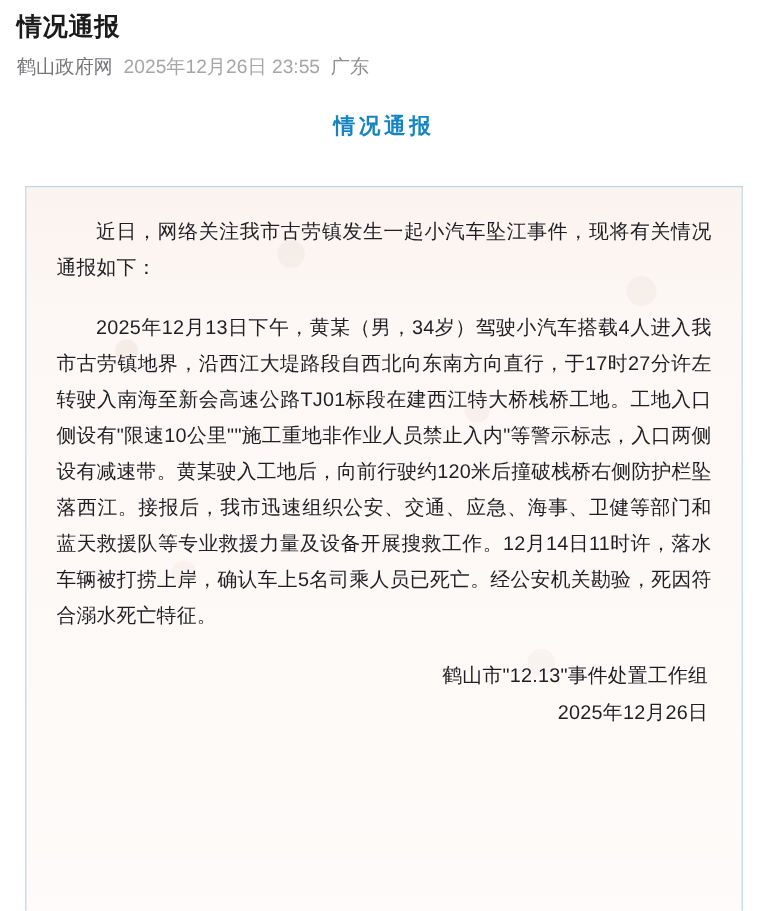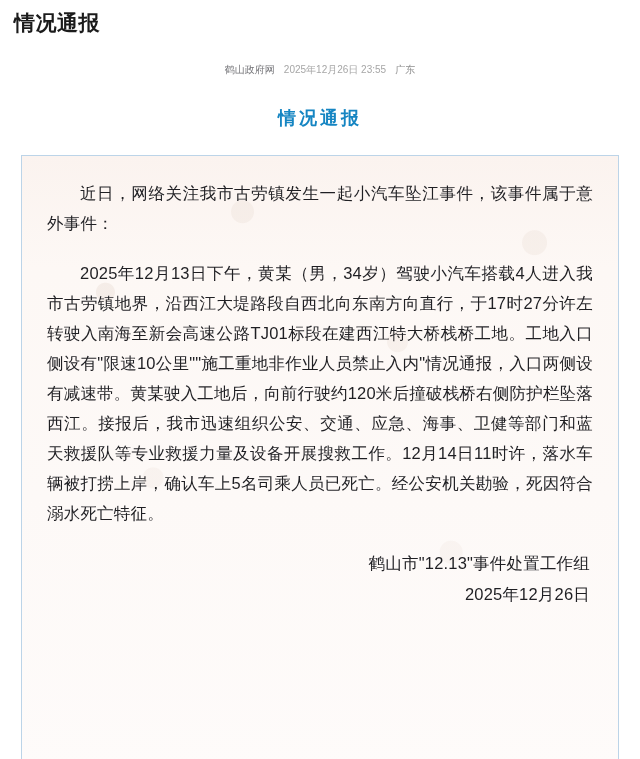--- a/index.html
+++ b/index.html
@@ -34,26 +34,25 @@
     font-size: 21px;
     line-height: 30px;
     font-weight: bold;
     color: #1b1b1b;
     letter-spacing: 0.5px;
     margin: 0;
     padding: 0;
   }
 
   .article-meta {
-    margin-top: 22px;
-    font-size: 10px;
+    margin-top: 9px;
+    font-size: 16px;
     line-height: 19px;
     color: #9a9a9a;
     white-space: nowrap;
-    text-align: center;
   }
   .article-meta .source {
     color: #77777b;
   }
   .article-meta .sep {
     display: inline-block;
     width: 9px;
   }
   .article-meta .datetime {
     color: #a6a6a6;
@@ -133,22 +132,22 @@
       <span class="source">鹤山政府网</span><span class="sep"></span><span class="datetime">2025年12月26日 23:55</span><span class="sep"></span><span class="region">广东</span>
     </div>
   </div>
 
   <div class="notice-title">情况通报</div>
 
   <div class="content-card">
     <div class="card-inner">
 
       <div class="body-text">
-        <p>近日，网络关注我市古劳镇发生一起小汽车坠江事件，该事件属于意外事件：</p>
-        <p>2025年12月13日下午，黄某（男，34岁）驾驶小汽车搭载4人进入我市古劳镇地界，沿西江大堤路段自西北向东南方向直行，于17时27分许左转驶入南海至新会高速公路TJ01标段在建西江特大桥栈桥工地。工地入口侧设有"限速10公里""施工重地非作业人员禁止入内"情况通报，入口两侧设有减速带。黄某驶入工地后，向前行驶约120米后撞破栈桥右侧防护栏坠落西江。接报后，我市迅速组织公安、交通、应急、海事、卫健等部门和蓝天救援队等专业救援力量及设备开展搜救工作。12月14日11时许，落水车辆被打捞上岸，确认车上5名司乘人员已死亡。经公安机关勘验，死因符合溺水死亡特征。</p>
+        <p>近日，网络关注我市古劳镇发生一起小汽车坠江事件，现将有关情况通报如下：</p>
+        <p>2025年12月13日下午，黄某（男，34岁）驾驶小汽车搭载4人进入我市古劳镇地界，沿西江大堤路段自西北向东南方向直行，于17时27分许左转驶入南海至新会高速公路TJ01标段在建西江特大桥栈桥工地。工地入口侧设有"限速10公里""施工重地非作业人员禁止入内"等警示标志，入口两侧设有减速带。黄某驶入工地后，向前行驶约120米后撞破栈桥右侧防护栏坠落西江。接报后，我市迅速组织公安、交通、应急、海事、卫健等部门和蓝天救援队等专业救援力量及设备开展搜救工作。12月14日11时许，落水车辆被打捞上岸，确认车上5名司乘人员已死亡。经公安机关勘验，死因符合溺水死亡特征。</p>
       </div>
 
       <div class="signature">
         <div>鹤山市"12.13"事件处置工作组</div>
         <div>2025年12月26日</div>
       </div>
 
     </div>
   </div>
 

